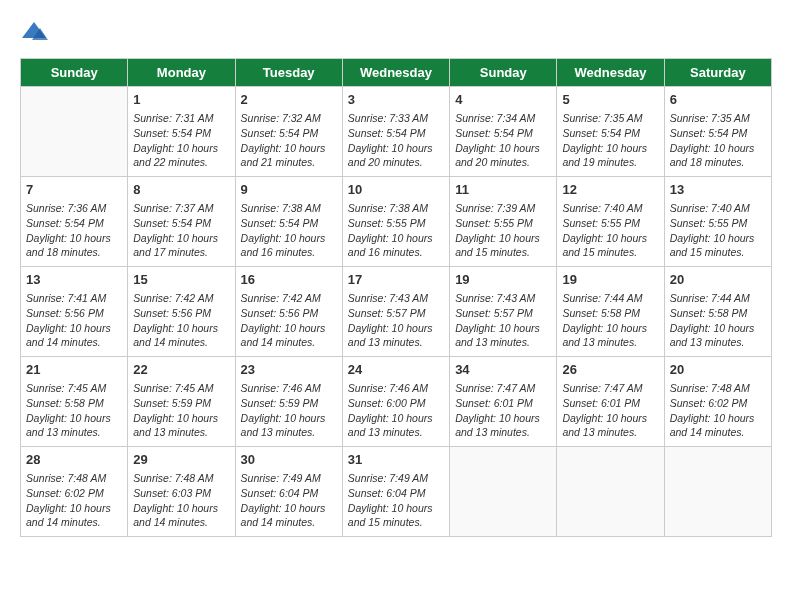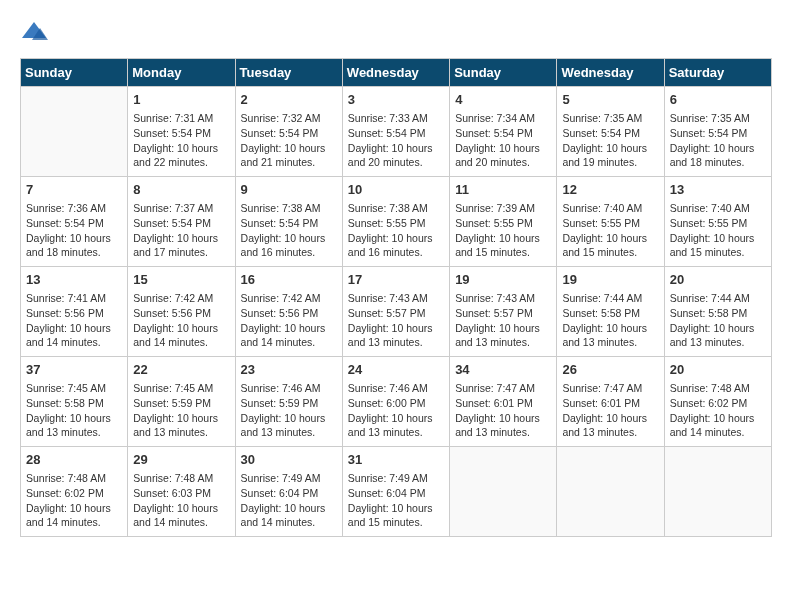--- a/index.html
+++ b/index.html
@@ -47,46 +47,47 @@
     .subtitle {
       font-size: 15px;
       color: #555;
     }
     table {
       width: 100%;
       border-collapse: collapse;
       font-size: 11px;
     }
     thead tr th {
-      background-color: #0c4a6e;
+      background-color: #15803d;
       color: #fff;
       font-weight: bold;
       font-size: 13px;
       padding: 6px 4px;
-      text-align: left;
+      text-align: center;
       border: 1px solid #ccc;
     }
     td {
       vertical-align: top;
       border: 1px solid #ccc;
       padding: 4px 5px;
       width: calc(100% / 7);
       min-height: 80px;
       line-height: 1.4;
       color: #333;
     }
     .day-num {
       font-weight: bold;
       font-size: 13px;
       display: block;
       margin-bottom: 2px;
     }
     .day-info {
       font-size: 10.5px;
       color: #333;
+      font-style: italic;
     }
     tr.week-row td {
       height: 90px;
     }
     .empty-cell {
       background: #f9f9f9;
     }
   </style>
 </head>
 <body>
@@ -202,21 +203,21 @@
           <span class="day-num">19</span>
           <div class="day-info">Sunrise: 7:44 AM<br>Sunset: 5:58 PM<br>Daylight: 10 hours<br>and 13 minutes.</div>
         </td>
         <td>
           <span class="day-num">20</span>
           <div class="day-info">Sunrise: 7:44 AM<br>Sunset: 5:58 PM<br>Daylight: 10 hours<br>and 13 minutes.</div>
         </td>
       </tr>
       <tr class="week-row">
         <td>
-          <span class="day-num">37</span>
+          <span class="day-num">21</span>
           <div class="day-info">Sunrise: 7:45 AM<br>Sunset: 5:58 PM<br>Daylight: 10 hours<br>and 13 minutes.</div>
         </td>
         <td>
           <span class="day-num">22</span>
           <div class="day-info">Sunrise: 7:45 AM<br>Sunset: 5:59 PM<br>Daylight: 10 hours<br>and 13 minutes.</div>
         </td>
         <td>
           <span class="day-num">23</span>
           <div class="day-info">Sunrise: 7:46 AM<br>Sunset: 5:59 PM<br>Daylight: 10 hours<br>and 13 minutes.</div>
         </td>

